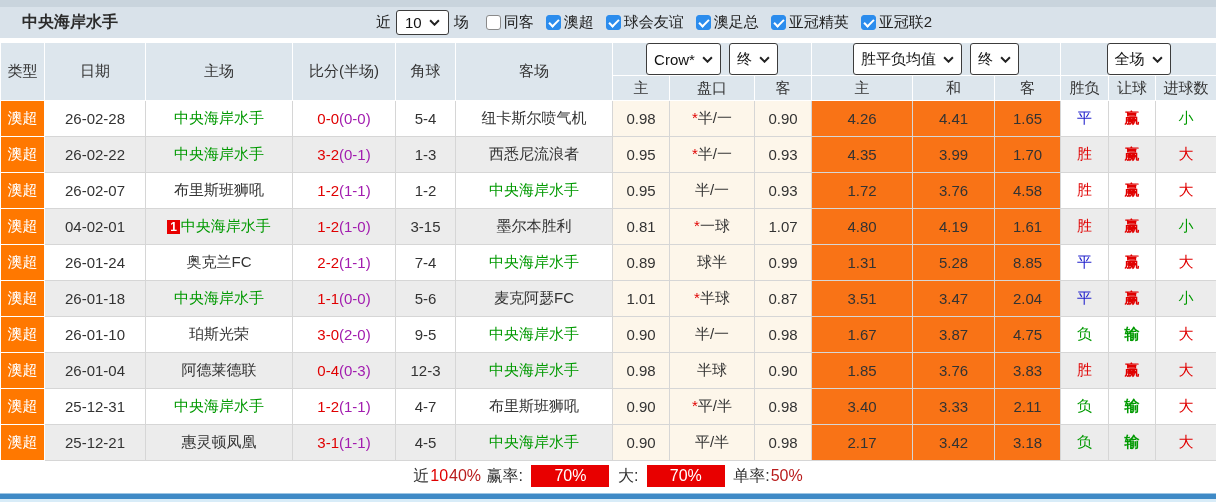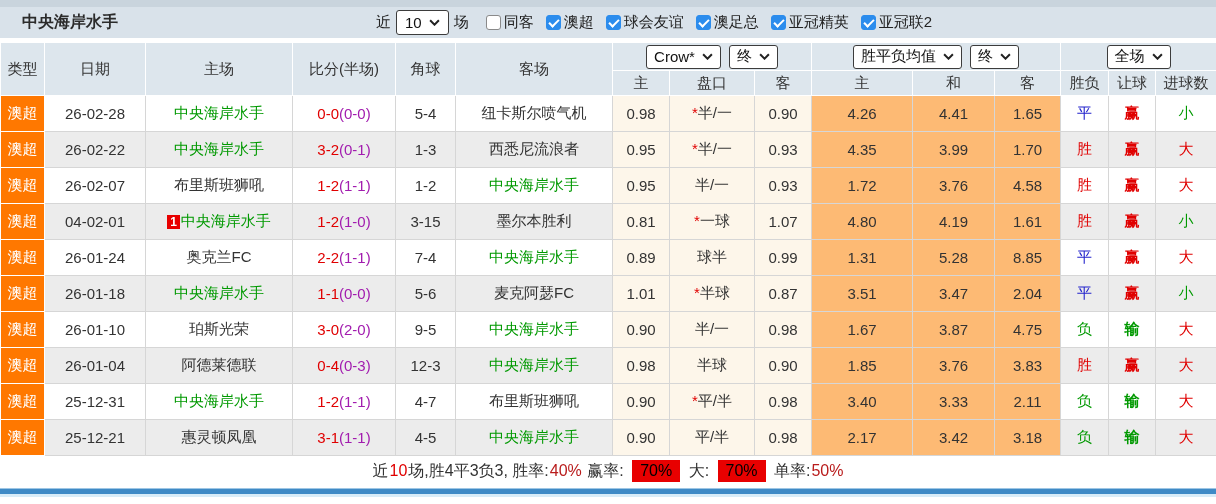--- a/index.html
+++ b/index.html
@@ -38,49 +38,49 @@
   .gap { height: 4px; background: #fff; }
 
   table { width: 1216px; border-collapse: collapse; table-layout: fixed; }
   th {
     background: #dde6ed; border: 1px solid #ffffff; font-weight: normal;
     font-size: 15px; color: #333; text-align: center;
   }
   thead tr:first-child th { height: 28px; }
   thead tr:last-child th { height: 25px; }
   .selrow { display: flex; align-items: center; justify-content: center; gap: 8px; }
-  .selrow .sel { height: 24px; padding: 0 7px; }
+  .selrow .sel { height: 32px; padding: 0 7px; }
   td {
     border: 1px solid #d6d6d6; height: 36px; text-align: center;
     font-size: 15px; color: #333; overflow: hidden; white-space: nowrap;
   }
   td.league { background: #ff7800; color: #fff; border: 1px solid #ffffff; }
   td.cream { background: #fdf6ea; }
-  td.lblue { background: #fdba74; }
+  td.lblue { background: #f97316; }
   tbody tr:nth-child(even) td.alt { background: #ececec; }
   .c-red { color: #e00000; }
   .c-green { color: #009900; }
   .c-blue { color: #2222cc; }
   .bold { font-weight: bold; }
   .badge1 {
     display: inline-block; background: #e80000; color: #fff;
     font-size: 12px; line-height: 14px; padding: 0 3px; margin-right: 1px; font-weight: bold;
   }
   .star { color: #e00000; }
   .sc-half { color: #a21caf; }
 
   .summary {
     height: 30px; background: #fff; display: flex; align-items: center;
     justify-content: center; font-size: 16px; gap: 1px;
   }
   .summary .p-dark { color: #333; white-space: pre; }
   .summary .p-red { color: #e00000; }
   .summary .p-blue { color: #b91c1c; }
   .summary .p-badge {
-    background: #e80000; color: #000000; padding: 2px 8px; margin: 0 3px; white-space: pre;
+    background: #e80000; color: #ffffff; padding: 2px 23px; margin: 0 3px; white-space: pre;
   }
   .bottombar { height: 6px; background: #3f8ac6; border-top: 1px solid #9ec6e4; margin-top: 2px; }
   .bottomlight { height: 3px; background: #d8ecf8; }
 </style>
 </head>
 <body>
 
 <div class="topstrip"></div>
 
 <div class="titlebar">
@@ -369,21 +369,20 @@
         <td class="alt c-green">负</td>
         <td class="alt bold c-green">输</td>
         <td class="alt c-red">大</td>
       </tr>
     </tbody>
 </table>
 
 <div class="summary">
     <span class="p-dark">近</span>
     <span class="p-red">10</span>
-    <span class="p-dark">场,胜4平3负3, 胜率:</span>
     <span class="p-blue">40%</span>
     <span class="p-dark"> 赢率: </span>
     <span class="p-badge">70%</span>
     <span class="p-dark"> 大: </span>
     <span class="p-badge">70%</span>
     <span class="p-dark"> 单率:</span>
     <span class="p-blue">50%</span>
   </div>
 <div class="bottombar"></div>
 <div class="bottomlight"></div>

